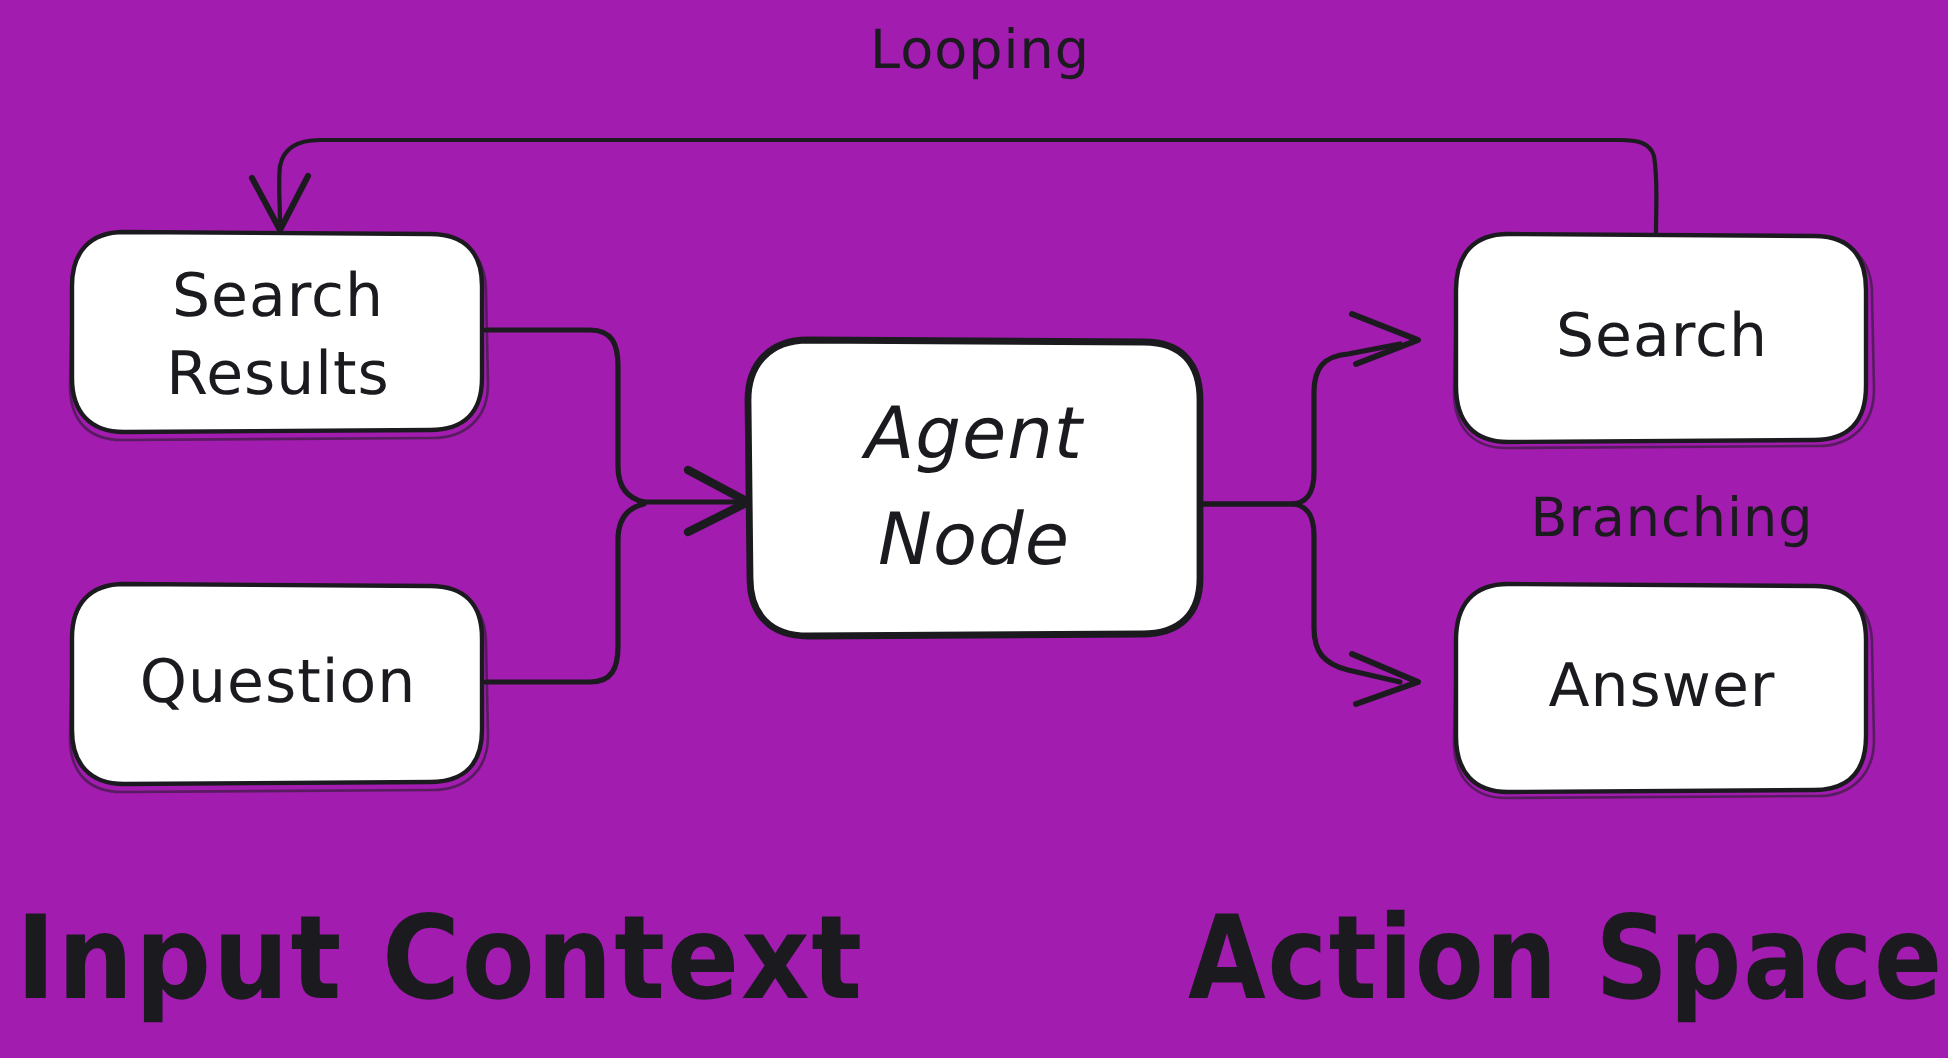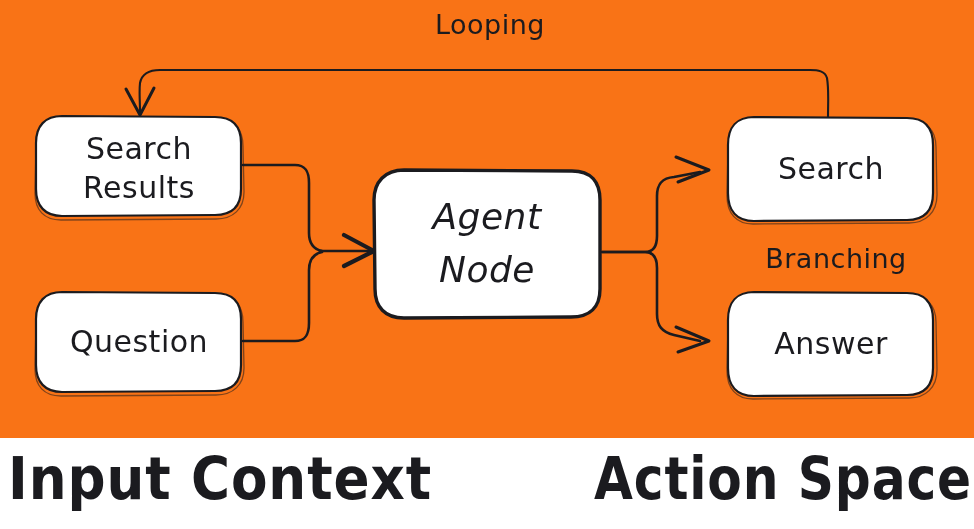--- a/index.html
+++ b/index.html
@@ -1,21 +1,21 @@
 <!DOCTYPE html>
 <html><head>
 <meta charset="utf-8">
 <style>
   html,body{margin:0;padding:0;background:#ffffff;}
   body{
     width:974px;height:529px;
     font-family:"DejaVu Sans","Liberation Sans",sans-serif;
     overflow:hidden;
   }
-  #canvas{position:relative;width:974px;height:438px;background:#f97316;}
+  #canvas{position:relative;width:974px;height:529px;background:#a21caf;}
   svg.layer{position:absolute;left:0;top:0;width:974px;height:529px;}
   .node-label{
     font-family:"DejaVu Sans","Liberation Sans",sans-serif;
     fill:#1b1b1f;
     text-anchor:middle;
     dominant-baseline:middle;
     font-size:30px;
     letter-spacing:0.5px;
   }
   .node-label.agent{

